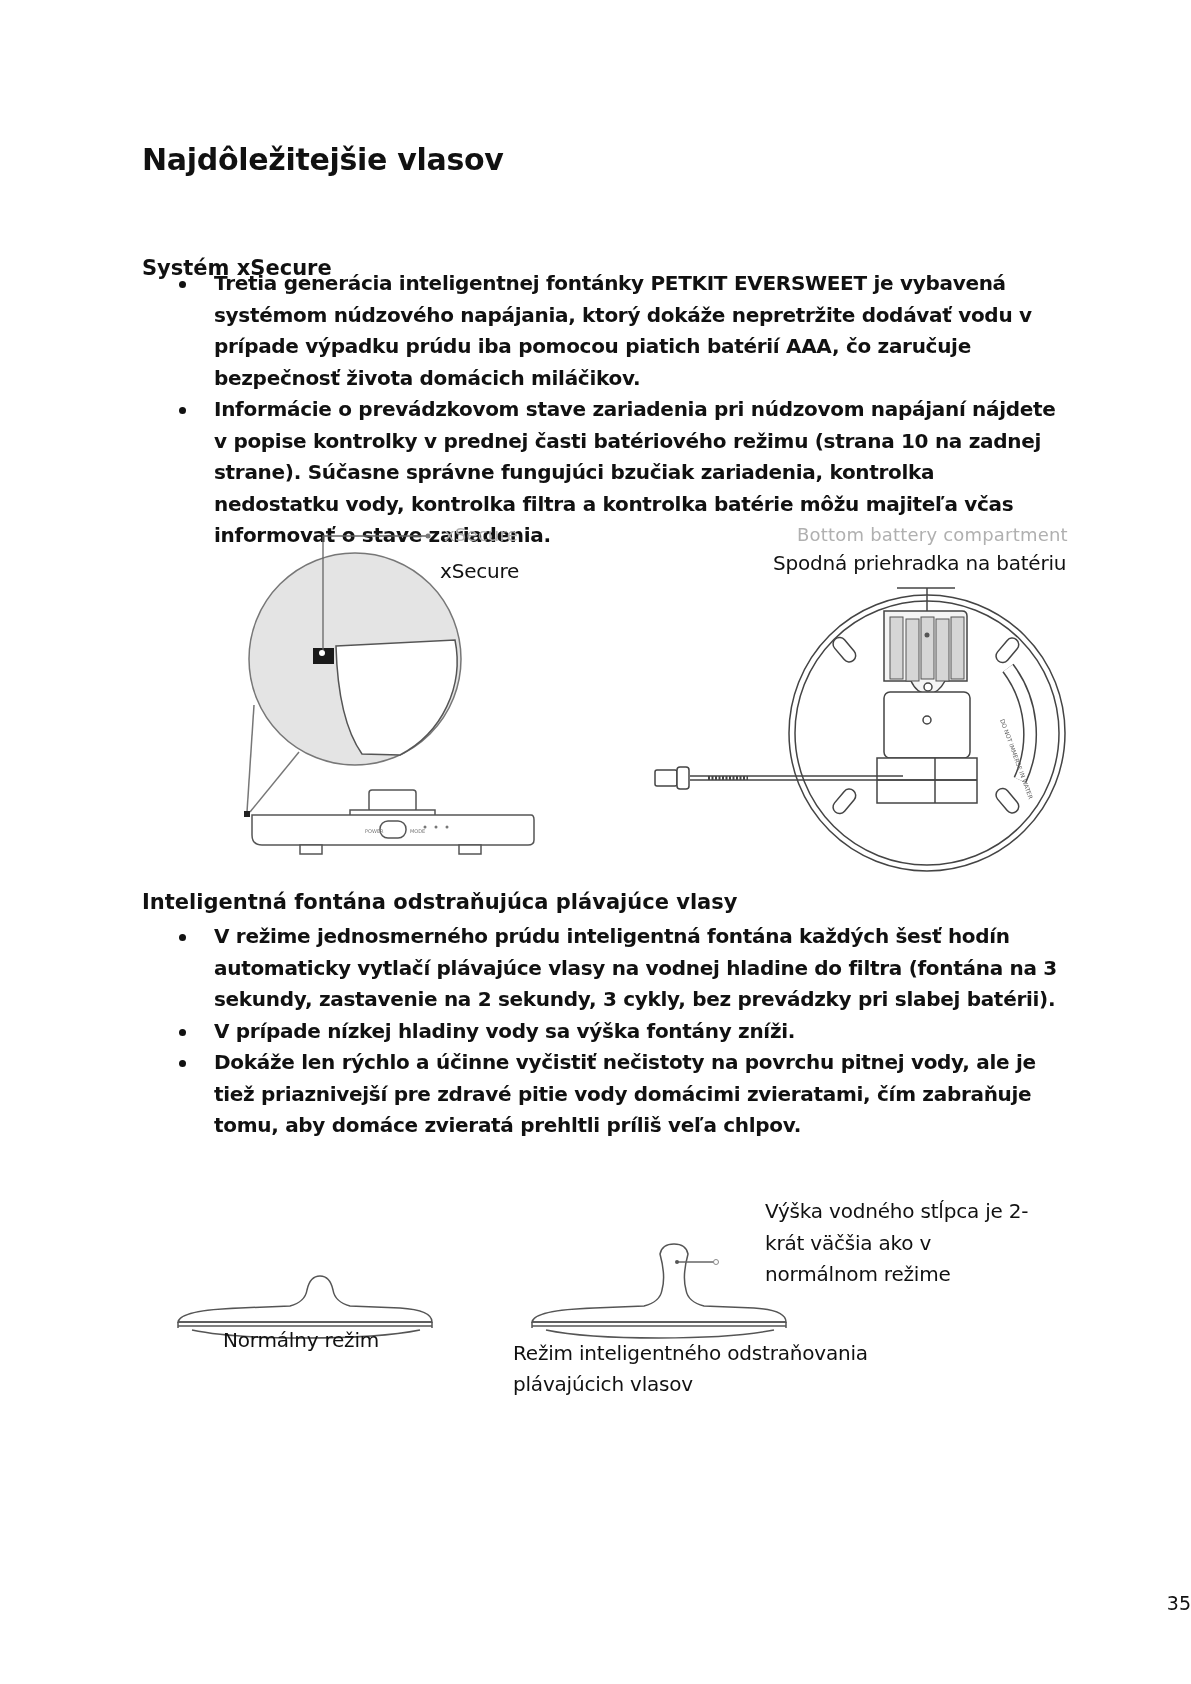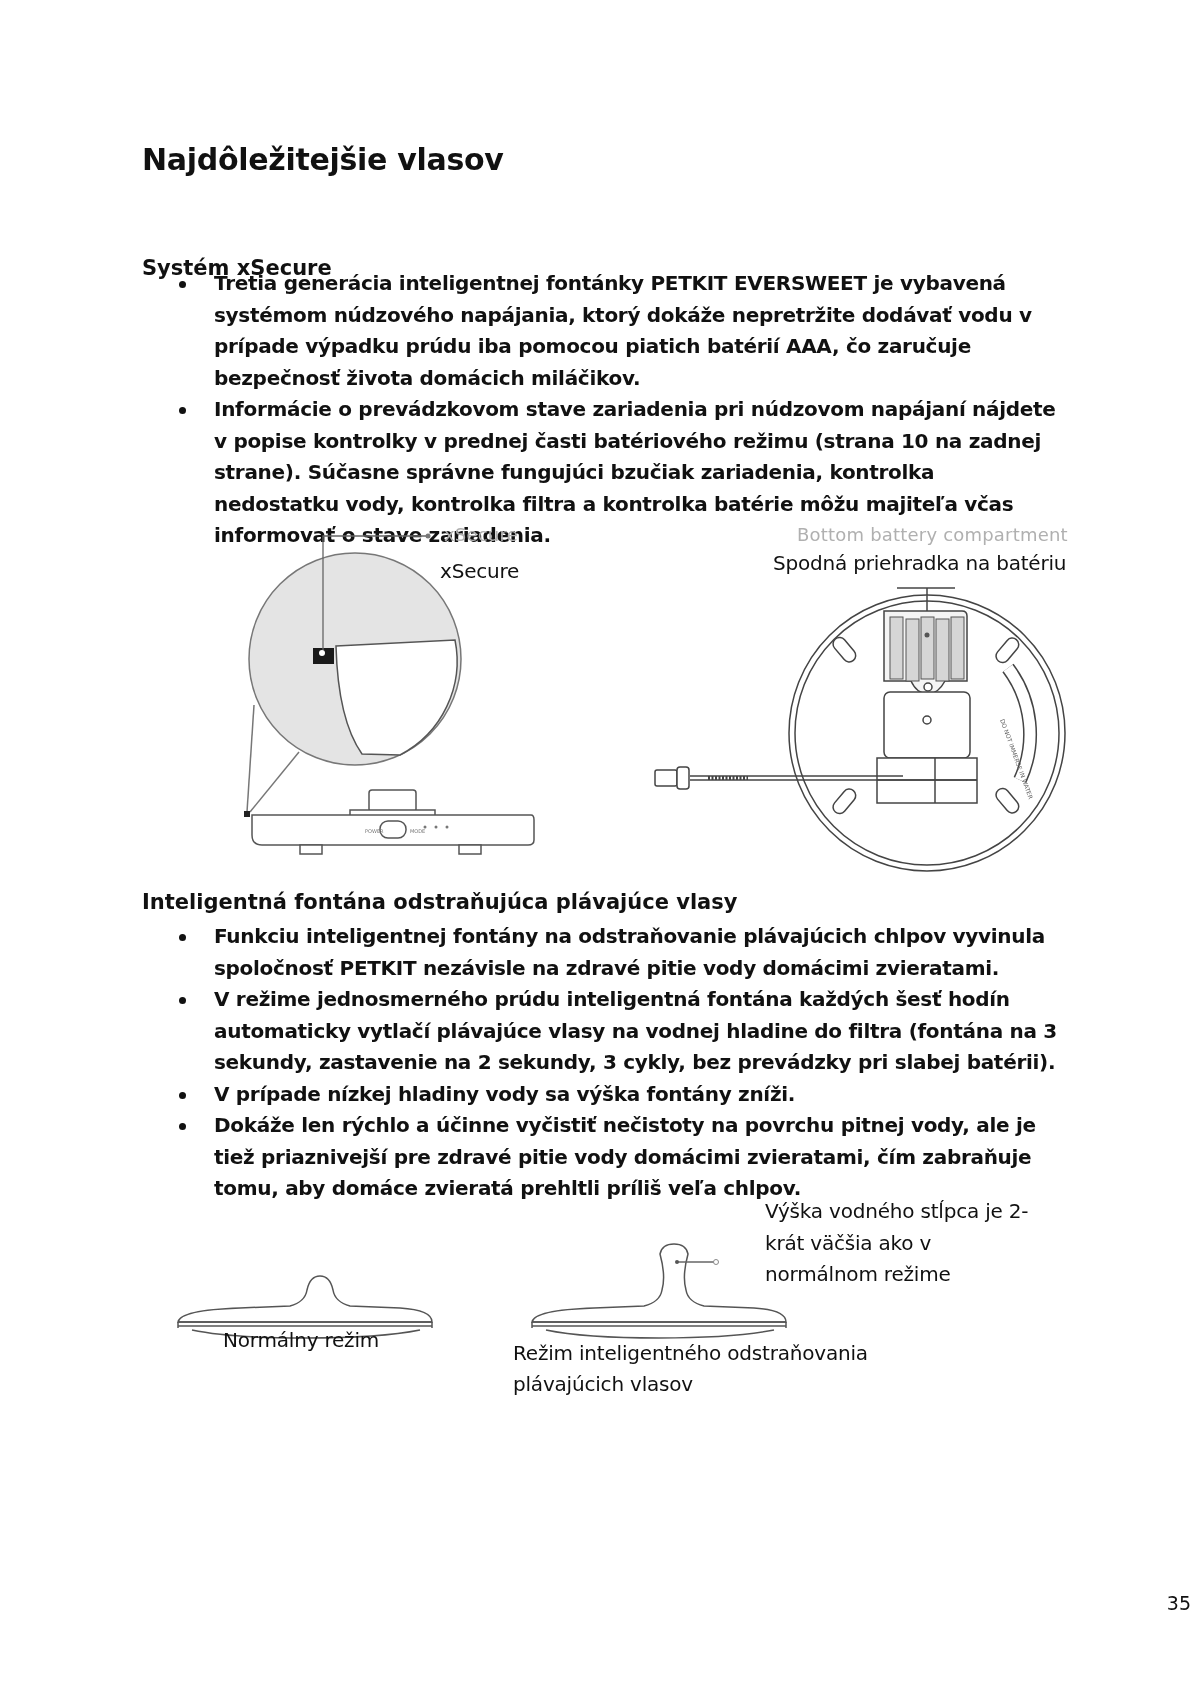--- a/index.html
+++ b/index.html
@@ -101,21 +101,20 @@
     <line x1="690" y1="780" x2="977" y2="780"></line>
     <rect x="655" y="770" width="22" height="16" rx="2"></rect>
     <rect x="677" y="767" width="12" height="22" rx="3"></rect>
     <path d="M708 778 L748 778" stroke-dasharray="2 1.5" stroke-width="4"></path>
   </g>
   <text x="1000" y="720" font-size="6" fill="#666" font-family="DejaVu Sans, sans-serif" transform="rotate(70 1000 720)">DO NOT IMMERSE IN WATER</text>
 </svg>
 
 <div class="abs h2" style="top:890px;">Inteligentná fontána odstraňujúca plávajúce vlasy</div>
 <ul class="bullets" style="top:921px;">
-  <li><span class="dot"></span><span>Funkciu inteligentnej fontány na odstraňovanie plávajúcich chlpov vyvinula spoločnosť PETKIT nezávisle na zdravé pitie vody domácimi zvieratami.</span></li>
   <li><span class="dot"></span><span>V režime jednosmerného prúdu inteligentná fontána každých šesť hodín automaticky vytlačí plávajúce vlasy na vodnej hladine do filtra (fontána na 3 sekundy, zastavenie na 2 sekundy, 3 cykly, bez prevádzky pri slabej batérii).</span></li>
   <li><span class="dot"></span><span>V prípade nízkej hladiny vody sa výška fontány zníži.</span></li>
   <li><span class="dot"></span><span>Dokáže len rýchlo a účinne vyčistiť nečistoty na povrchu pitnej vody, ale je tiež priaznivejší pre zdravé pitie vody domácimi zvieratami, čím zabraňuje tomu, aby domáce zvieratá prehltli príliš veľa chlpov.</span></li>
 </ul>
 
 <svg width="1191" height="1684" style="left:0;top:0;pointer-events:none;">
   <g stroke="#555" stroke-width="1.5" fill="#fff">
     <path d="M178 1322 Q180 1310 240 1308 L290 1306 Q305 1302 307 1290 Q310 1276 320 1276 Q330 1276 333 1290 Q335 1302 350 1306 L400 1308 Q432 1310 432 1322 Z"></path>
     <line x1="178" y1="1322" x2="432" y2="1322"></line>
     <line x1="178" y1="1326" x2="432" y2="1326"></line>

